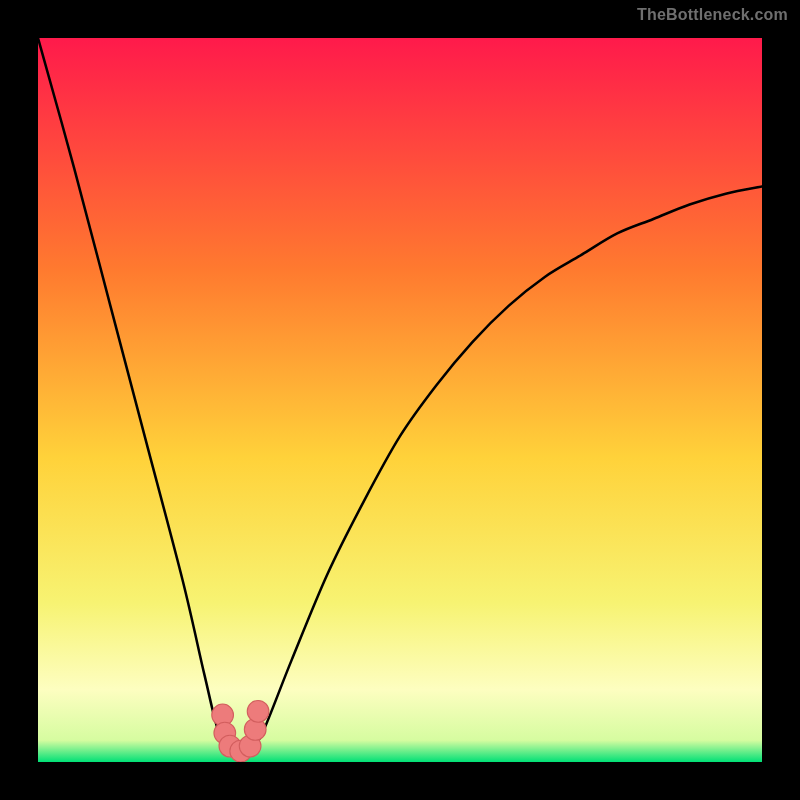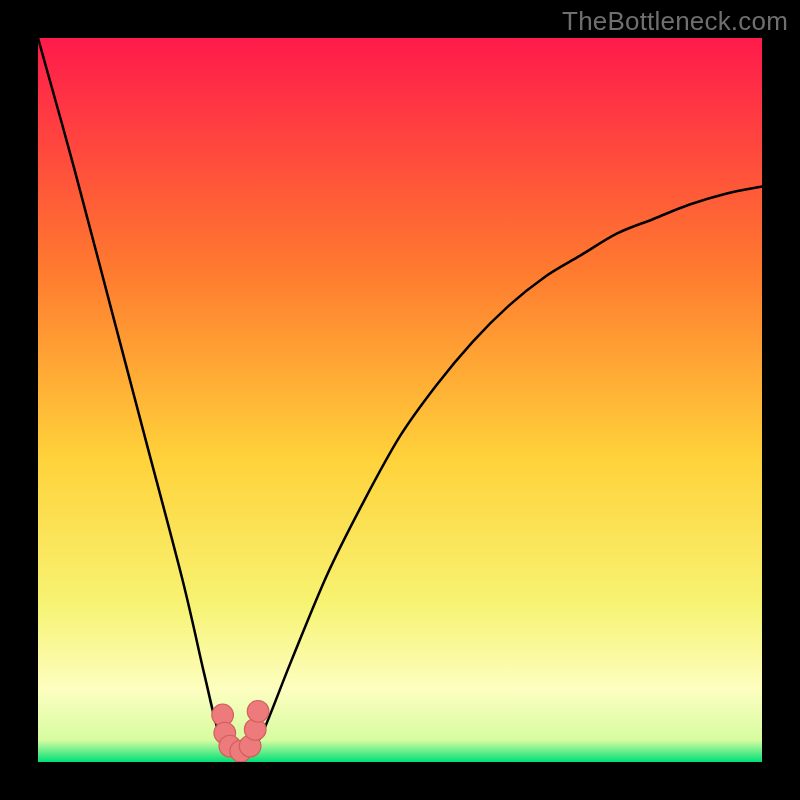--- a/index.html
+++ b/index.html
@@ -32,23 +32,23 @@
     left: 0;
     top: 0;
     width: 100%;
     height: 100%;
   }
   .watermark {
     position: absolute;
     top: 6px;
     right: 12px;
     color: #6f6f6f;
-    font-size: 26px;
+    font-size: 16px;
     letter-spacing: 0.2px;
-    font-weight: 400;
+    font-weight: 700;
   }
   svg.curve {
     position: absolute;
     left: 0;
     top: 0;
     width: 100%;
     height: 100%;
     overflow: visible;
   }
 </style>

